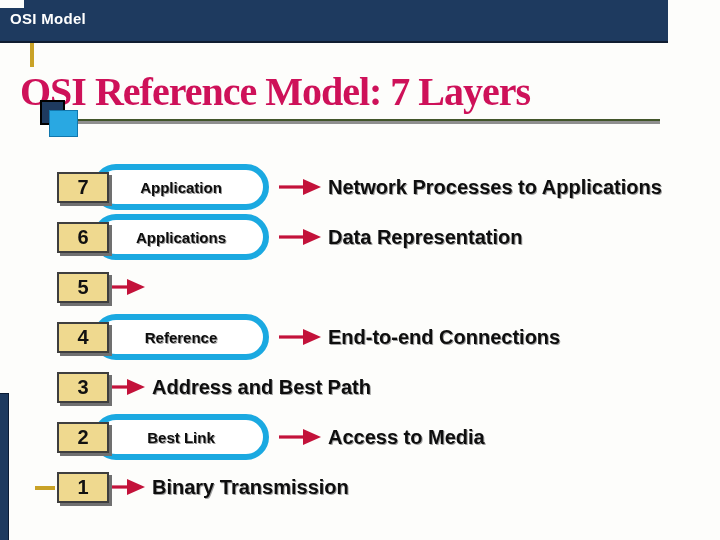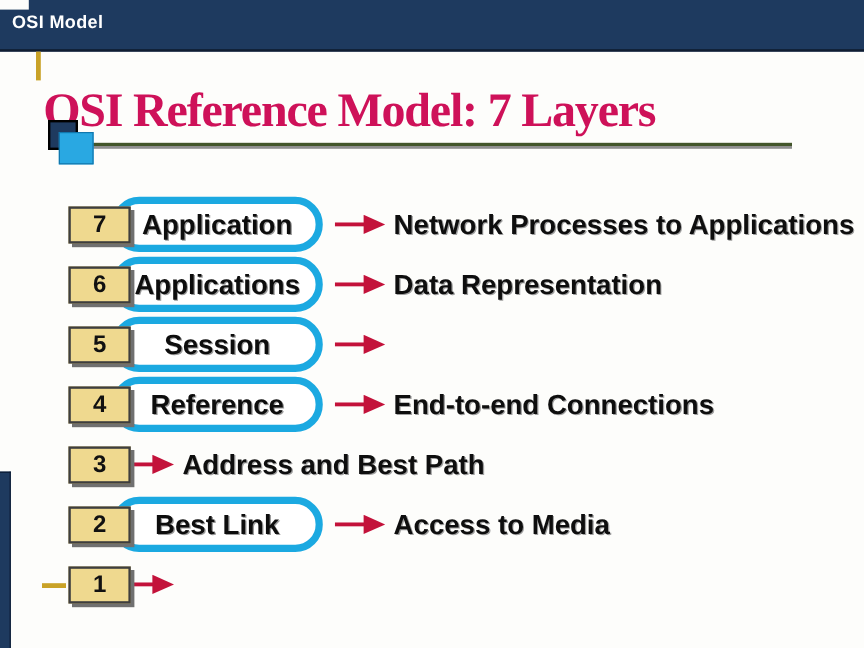--- a/index.html
+++ b/index.html
@@ -4,31 +4,31 @@
 <style>
   html,body{margin:0;padding:0;}
   body{
     width:720px;height:540px;position:relative;overflow:hidden;
     background:#fdfdfb;
     font-family:"Liberation Sans",sans-serif;
     --navy:#1e3a5f; --gold:#c9a227; --crimson:#ce1159;
     --cyan:#1ba9e1; --tan:#efd98f; --red:#c3123a;
   }
   .header{
-    position:absolute;left:0;top:0;width:720px;height:41px;
+    position:absolute;left:0;top:0;width:668px;height:41px;
     background:var(--navy);border-bottom:2px solid #101d31;
   }
   .header-title{
     position:absolute;left:10px;top:10px;
     color:#ffffff;font-weight:bold;font-size:15px;letter-spacing:.3px;
   }
   .corner-notch{position:absolute;left:0;top:0;width:24px;height:8px;background:#fdfdfb;}
   .gold-tick{position:absolute;left:30px;top:43px;width:4px;height:24px;background:var(--gold);}
   .slide-title{
-    position:absolute;left:36px;top:68px;z-index:2;
+    position:absolute;left:20px;top:68px;z-index:2;
     font-family:"Liberation Serif",serif;font-weight:bold;font-size:40px;
     letter-spacing:-1px;color:var(--crimson);white-space:nowrap;text-align:right;
   }
   .title-underline{
     position:absolute;left:76px;top:119px;width:584px;height:5px;z-index:1;
     background:linear-gradient(to bottom,#42552a 0 45%,#8f8f8f 45% 100%);
   }
   .sq-navy{
     position:absolute;left:40px;top:100px;width:21px;height:21px;z-index:3;
     background:var(--navy);border:2px solid #000;
@@ -44,26 +44,26 @@
     background:var(--tan);border:2px solid #3e3e3e;box-shadow:3px 3px 0 #707070;
     display:flex;align-items:center;justify-content:center;
   }
   .num-box .num{font-weight:bold;font-size:20px;color:#111;}
   .layer-box{
     width:164px;height:34px;flex:0 0 auto;z-index:1;
     background:#fff;border:6px solid var(--cyan);border-radius:24px;
     display:flex;align-items:center;justify-content:center;
   }
   .layer-name{
-    font-weight:bold;font-size:23px;color:#0d0d0d;white-space:nowrap;
+    font-weight:bold;font-size:15px;color:#0d0d0d;white-space:nowrap;
     text-shadow:1px 1px 0 #9a9a9a;
   }
   .arrow{width:42px;height:16px;margin-left:10px;flex:0 0 auto;color:var(--red);}
   .layer-desc{
-    margin-left:7px;font-weight:bold;font-size:23px;color:#0e0e0e;
+    margin-left:7px;font-weight:bold;font-size:20px;color:#0e0e0e;
     white-space:nowrap;text-shadow:1px 1px 0 #a0a0a0;
   }
   .left-bar{
     position:absolute;left:0;top:393px;width:8px;height:147px;
     background:var(--navy);border-right:1px solid #0b1b33;border-top:1px solid #0b1b33;
   }
   .gold-dash{position:absolute;left:35px;top:486px;width:20px;height:4px;background:var(--gold);z-index:1;}
 </style>
 </head>
 <body style="--navy: #1e3a5f; --crimson: #ce1159; --cyan: #1ba9e1; --tan: #efd98f; --red: #c3123a; --gold: #c9a227;">
@@ -105,23 +105,20 @@
       <rect x="0" y="6.4" width="26" height="3.2" fill="currentColor"></rect>
       <polygon points="24,0 42,8 24,16" fill="currentColor"></polygon>
     </svg>
     <span class="layer-desc">Data Representation</span>
   </div>
 
   <div class="layer-row">
     <div class="num-box">
       <span class="num">5</span>
     </div>
-    <div class="layer-box">
-      <span class="layer-name">Session</span>
-    </div>
     <svg class="arrow" viewBox="0 0 42 16" aria-hidden="true">
       <rect x="0" y="6.4" width="26" height="3.2" fill="currentColor"></rect>
       <polygon points="24,0 42,8 24,16" fill="currentColor"></polygon>
     </svg>
   </div>
 
   <div class="layer-row">
     <div class="num-box">
       <span class="num">4</span>
     </div>
@@ -161,17 +158,18 @@
   </div>
 
   <div class="layer-row">
     <div class="num-box">
       <span class="num">1</span>
     </div>
     <svg class="arrow" viewBox="0 0 42 16" aria-hidden="true">
       <rect x="0" y="6.4" width="26" height="3.2" fill="currentColor"></rect>
       <polygon points="24,0 42,8 24,16" fill="currentColor"></polygon>
     </svg>
+    <span class="layer-desc">Binary Transmission</span>
   </div>
 </div>
 
 <div class="left-bar"></div>
 <div class="gold-dash"></div>
 
 </body></html>

